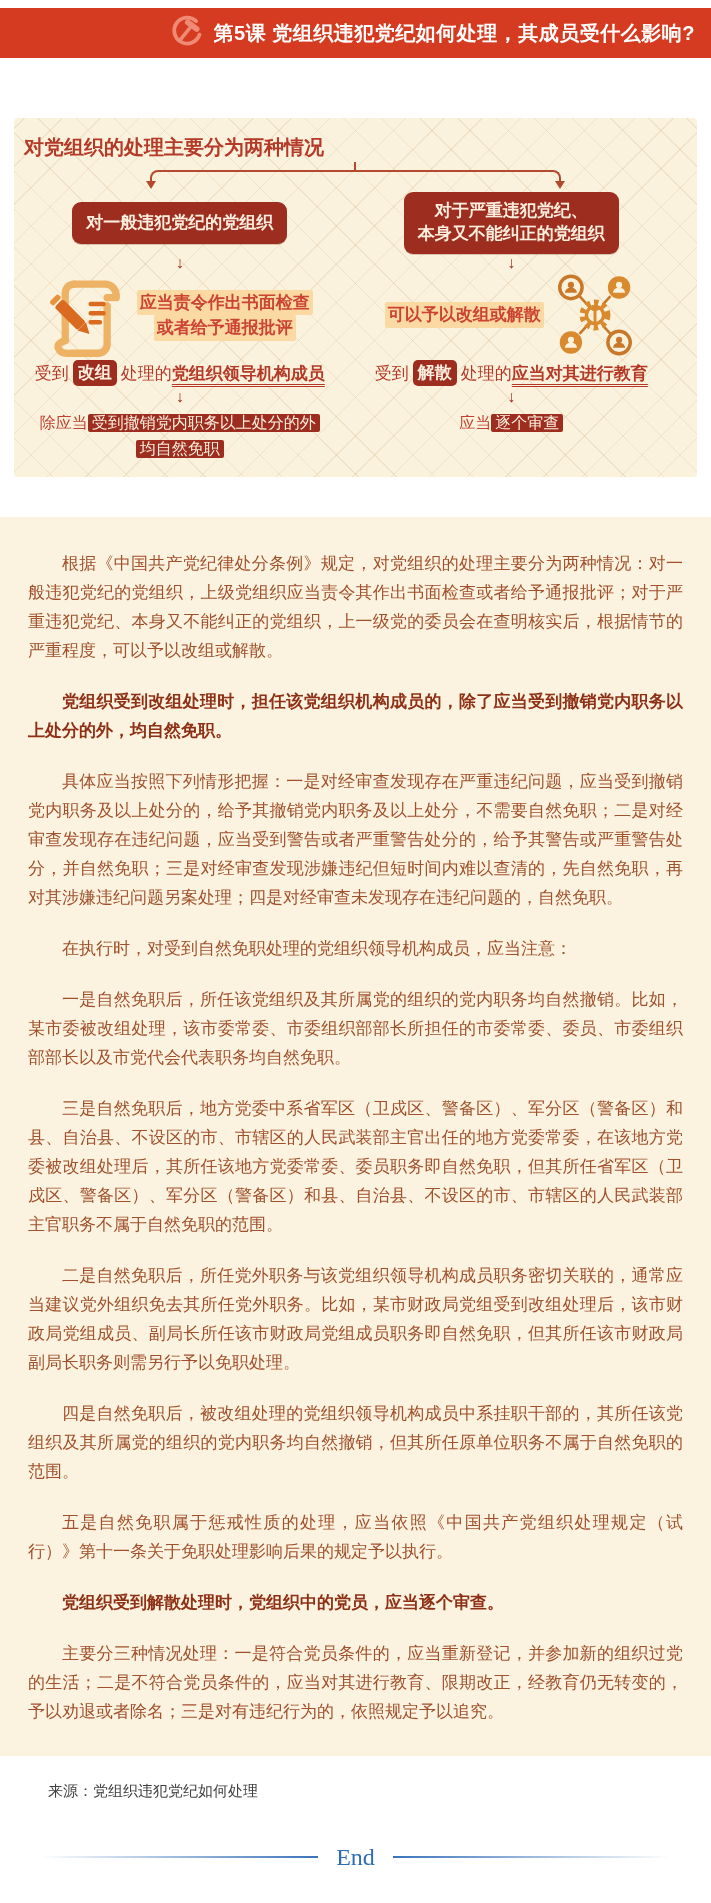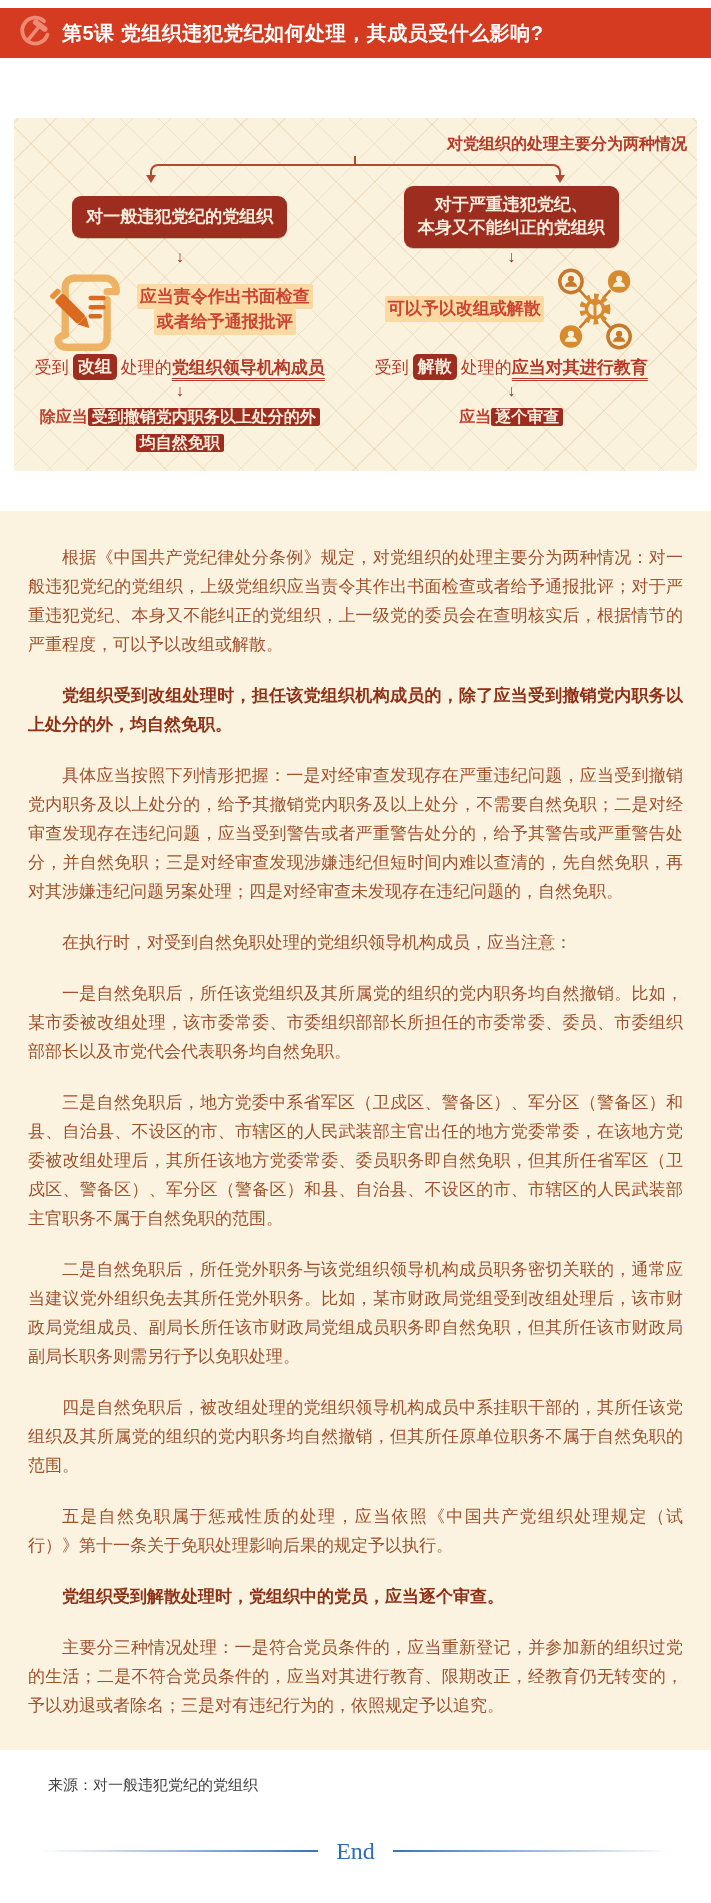--- a/index.html
+++ b/index.html
@@ -13,20 +13,21 @@
 
   
   .topbar{
     margin-top:8px;
     height:50px;
     background:#d43b20;
     display:flex;
     align-items:center;
     padding:0 16px;
     box-sizing:border-box;
+    justify-content:flex-end;
   }
   .topbar .emblem{width:36px;height:36px;display:inline-flex;align-items:center;justify-content:center;margin-right:10px;flex:0 0 auto;}
   .topbar h1{
     margin:0;
     font-size:20px;
     font-weight:bold;
     color:#ffffff;
     letter-spacing:.5px;
     white-space:nowrap;
     overflow:hidden;
@@ -37,23 +38,23 @@
     margin:60px 14px 0;
     background:
       repeating-linear-gradient(45deg, rgba(198,160,110,.20) 0 1px, transparent 1px 27px),
       repeating-linear-gradient(-45deg, rgba(198,160,110,.20) 0 1px, transparent 1px 27px),
       #fbf2de;
     border-radius:4px;
     padding:12px 10px 16px;
     box-sizing:border-box;
   }
   .ig-top{
-    text-align:right;
+    text-align:left;
     color:#b43a27;
-    font-size:16px;
+    font-size:20px;
     font-weight:bold;
     padding-top:4px;
   }
   .bracket{position:relative;height:26px;width:62%;margin:1px auto 0;}
   .bracket .stub{position:absolute;top:0;left:50%;width:2px;height:9px;background:#b3492e;transform:translateX(-50%);}
   .bracket .bar{position:absolute;top:8px;left:0;right:0;height:14px;border-top:2px solid #b3492e;border-left:2px solid #b3492e;border-right:2px solid #b3492e;border-radius:8px 8px 0 0;}
   .bracket .head{position:absolute;bottom:-6px;width:0;height:0;border:5px solid transparent;border-top:8px solid #b3492e;}
   .bracket .head.l{left:-4px;}
   .bracket .head.r{right:-4px;}
 
@@ -123,21 +124,21 @@
     font-weight:bold;
     text-decoration:underline double #b43a27;
     text-decoration-thickness:1px;
     text-underline-offset:5px;
   }
 
   .result{
     margin-top:4px;
     text-align:center;
     font-size:16px;
-    font-weight:bold;
+    font-weight:normal;
     line-height:1.6;
     color:#c0402c;
   }
   .result .hl{
     background:#9c2d1f;
     color:#fdeedd;
     padding:0 4px 1px;
     border-radius:2px;
   }
 
@@ -314,21 +315,21 @@
     <p class="para">在执行时，对受到自然免职处理的党组织领导机构成员，应当注意：</p>
     <p class="para">一是自然免职后，所任该党组织及其所属党的组织的党内职务均自然撤销。比如，某市委被改组处理，该市委常委、市委组织部部长所担任的市委常委、委员、市委组织部部长以及市党代会代表职务均自然免职。</p>
     <p class="para">三是自然免职后，地方党委中系省军区（卫戍区、警备区）、军分区（警备区）和县、自治县、不设区的市、市辖区的人民武装部主官出任的地方党委常委，在该地方党委被改组处理后，其所任该地方党委常委、委员职务即自然免职，但其所任省军区（卫戍区、警备区）、军分区（警备区）和县、自治县、不设区的市、市辖区的人民武装部主官职务不属于自然免职的范围。</p>
     <p class="para">二是自然免职后，所任党外职务与该党组织领导机构成员职务密切关联的，通常应当建议党外组织免去其所任党外职务。比如，某市财政局党组受到改组处理后，该市财政局党组成员、副局长所任该市财政局党组成员职务即自然免职，但其所任该市财政局副局长职务则需另行予以免职处理。</p>
     <p class="para">四是自然免职后，被改组处理的党组织领导机构成员中系挂职干部的，其所任该党组织及其所属党的组织的党内职务均自然撤销，但其所任原单位职务不属于自然免职的范围。</p>
     <p class="para">五是自然免职属于惩戒性质的处理，应当依照《中国共产党组织处理规定（试行）》第十一条关于免职处理影响后果的规定予以执行。</p>
     <p class="para bold">党组织受到解散处理时，党组织中的党员，应当逐个审查。</p>
     <p class="para">主要分三种情况处理：一是符合党员条件的，应当重新登记，并参加新的组织过党的生活；二是不符合党员条件的，应当对其进行教育、限期改正，经教育仍无转变的，予以劝退或者除名；三是对有违纪行为的，依照规定予以追究。</p>
   </section>
 
-  <div class="source">来源：对一般违犯党纪的党组织</div>
+  <div class="source">来源：党组织违犯党纪如何处理</div>
 
   <div class="end-divider">
     <span class="line l"></span>
     <span class="end-text">End</span>
     <span class="line r"></span>
   </div>
 
 </div>
 
 </body></html>

